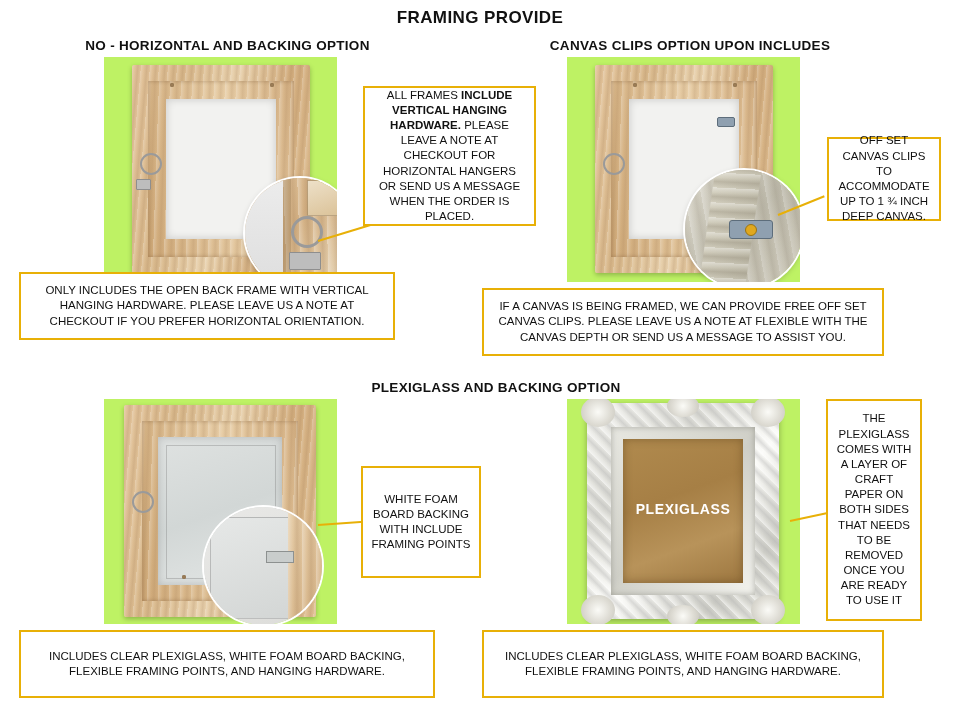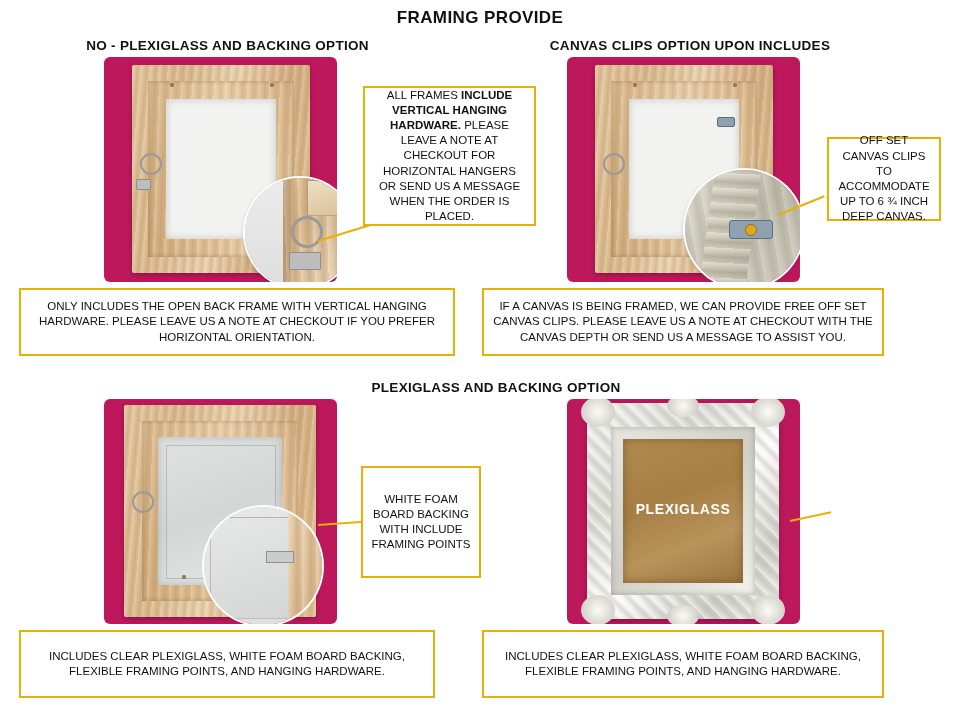--- a/index.html
+++ b/index.html
@@ -38,23 +38,22 @@
     text-align: center;
     font-size: 13.5px;
     font-weight: bold;
     letter-spacing: 0.3px;
     color: #111;
   }
 
   
   .photo {
     position: absolute;
-    background: #be185d;
+    background: #bef264;
     overflow: hidden;
-    border-radius: 6px;
   }
 
   
   .wood-frame {
     position: absolute;
     border-radius: 2px;
   }
   .wood-outer {
     background:
       repeating-linear-gradient(95deg, rgba(255,255,255,0.22) 0px, rgba(255,255,255,0) 3px, rgba(150,110,70,0.18) 6px, rgba(255,255,255,0) 9px),
@@ -199,21 +198,21 @@
     border-radius: 50%;
   }
 </style>
 </head>
 <body>
 
 <div class="page">
 
   <div class="main-title">FRAMING PROVIDE</div>
 
-  <div class="section-title" style="top:38px; left:55px; width:345px;">NO - PLEXIGLASS AND BACKING OPTION</div>
+  <div class="section-title" style="top:38px; left:55px; width:345px;">NO - HORIZONTAL AND BACKING OPTION</div>
 
   <div class="photo" style="left:104px; top:57px; width:233px; height:225px;">
     <div class="wood-frame wood-outer" style="left:28px; top:8px; width:178px; height:208px;"></div>
     <div class="wood-bevel" style="left:44px; top:24px; width:146px; height:176px;"></div>
     <div class="frame-opening" style="left:62px; top:42px; width:110px; height:140px;"></div>
     <div class="hanger-ring" style="left:36px; top:96px;"></div>
     <div class="hanger-plate" style="left:32px; top:122px;"></div>
     <div class="screw-dot" style="left:66px; top:26px;"></div>
     <div class="screw-dot" style="left:166px; top:26px;"></div>
 
@@ -228,21 +227,21 @@
   </div>
 
   <div class="leader" style="left:318px; top:240px; width:60px; transform:rotate(-17deg);"></div>
 
   <div class="note-box" style="left:363px; top:86px; width:173px; height:140px;">
     <div class="inner">
       <span>ALL FRAMES </span><b>INCLUDE VERTICAL HANGING HARDWARE.</b><span> PLEASE LEAVE A NOTE AT CHECKOUT FOR HORIZONTAL HANGERS OR SEND US A MESSAGE WHEN THE ORDER IS PLACED.</span>
     </div>
   </div>
 
-  <div class="note-box" style="left:19px; top:288px; width:436px; height:68px;align-items:center;">
+  <div class="note-box" style="left:19px; top:272px; width:376px; height:68px;align-items:center;">
     <div class="inner">ONLY INCLUDES THE OPEN BACK FRAME WITH VERTICAL HANGING HARDWARE. PLEASE LEAVE US A NOTE AT CHECKOUT IF YOU PREFER HORIZONTAL ORIENTATION.</div>
   </div>
 
   <div class="section-title" style="top:38px; left:515px; width:350px;">CANVAS CLIPS OPTION UPON INCLUDES</div>
 
   <div class="photo" style="left:567px; top:57px; width:233px; height:225px;">
     <div class="wood-frame wood-outer" style="left:28px; top:8px; width:178px; height:208px;"></div>
     <div class="wood-bevel" style="left:44px; top:24px; width:146px; height:176px;"></div>
     <div class="frame-opening" style="left:62px; top:42px; width:110px; height:140px;"></div>
     <div class="hanger-ring" style="left:36px; top:96px;"></div>
@@ -256,25 +255,25 @@
       <div style="position:absolute; left:0; top:0; width:100%; height:100%; background:linear-gradient(115deg, rgba(255,255,255,0.25) 0%, rgba(160,155,140,0.25) 100%);"></div>
       <div style="position:absolute; left:22px; top:-10px; width:46px; height:140px; transform:rotate(8deg); background:repeating-linear-gradient(175deg, rgba(255,255,255,0.35) 0px, rgba(255,255,255,0) 5px, rgba(120,110,90,0.25) 9px, rgba(255,255,255,0) 15px), linear-gradient(100deg,#d6d2c2,#bdb9a8);"></div>
       <div class="clip-hw" style="left:44px; top:50px; width:42px; height:17px; border-radius:3px;"></div>
       <div style="position:absolute; left:60px; top:54px; width:10px; height:10px; border-radius:50%; background:#e0a81f; border:1px solid #9a7414;"></div>
     </div>
   </div>
 
   <div class="leader" style="left:778px; top:214px; width:50px; transform:rotate(-22deg);"></div>
 
   <div class="note-box" style="left:827px; top:137px; width:114px; height:84px;">
-    <div class="inner">OFF SET CANVAS CLIPS TO ACCOMMODATE UP TO 6 ¾ INCH DEEP CANVAS.</div>
+    <div class="inner">OFF SET CANVAS CLIPS TO ACCOMMODATE UP TO 1 ¾ INCH DEEP CANVAS.</div>
   </div>
 
   <div class="note-box" style="left:482px; top:288px; width:402px; height:68px;">
-    <div class="inner">IF A CANVAS IS BEING FRAMED, WE CAN PROVIDE FREE OFF SET CANVAS CLIPS. PLEASE LEAVE US A NOTE AT CHECKOUT WITH THE CANVAS DEPTH OR SEND US A MESSAGE  TO ASSIST YOU.</div>
+    <div class="inner">IF A CANVAS IS BEING FRAMED, WE CAN PROVIDE FREE OFF SET CANVAS CLIPS. PLEASE LEAVE US A NOTE AT FLEXIBLE WITH THE CANVAS DEPTH OR SEND US A MESSAGE  TO ASSIST YOU.</div>
   </div>
 
   <div class="section-title" style="top:380px; left:16px; width:960px;">PLEXIGLASS AND BACKING OPTION</div>
 
   <div class="photo" style="left:104px; top:399px; width:233px; height:225px;">
     <div class="wood-frame wood-outer" style="left:20px; top:6px; width:192px; height:212px;"></div>
     <div class="wood-bevel" style="left:38px; top:22px; width:156px; height:180px;"></div>
     <div class="frame-opening white-backing" style="left:54px; top:38px; width:124px; height:148px;"></div>
     <div style="position:absolute; left:62px; top:46px; width:108px; height:132px; border:1px solid rgba(120,120,120,0.35);"></div>
     <div class="hanger-ring" style="left:28px; top:92px;"></div>
@@ -308,18 +307,21 @@
     <div class="ornate-flourish" style="left:100px; top:-4px; width:32px; height:22px;"></div>
     <div class="ornate-flourish" style="left:100px; top:206px; width:32px; height:22px;"></div>
     <div class="ornate-inner-bevel" style="left:44px; top:28px; width:144px; height:168px;"></div>
     <div class="ornate-canvas" style="left:56px; top:40px; width:120px; height:144px;">
       <div class="plexi-label" style="top:62px;">PLEXIGLASS</div>
     </div>
   </div>
 
   <div class="leader" style="left:790px; top:520px; width:42px; transform:rotate(-12deg);"></div>
 
+  <div class="note-box" style="left:826px; top:399px; width:96px; height:222px;">
+    <div class="inner">THE PLEXIGLASS COMES WITH A LAYER OF CRAFT PAPER ON BOTH SIDES THAT NEEDS TO BE REMOVED ONCE YOU ARE READY TO USE IT</div>
+  </div>
 
   <div class="note-box" style="left:482px; top:630px; width:402px; height:68px;">
     <div class="inner">INCLUDES CLEAR PLEXIGLASS, WHITE FOAM BOARD BACKING, FLEXIBLE FRAMING POINTS, AND HANGING HARDWARE.</div>
   </div>
 
 </div>
 
 </body></html>

